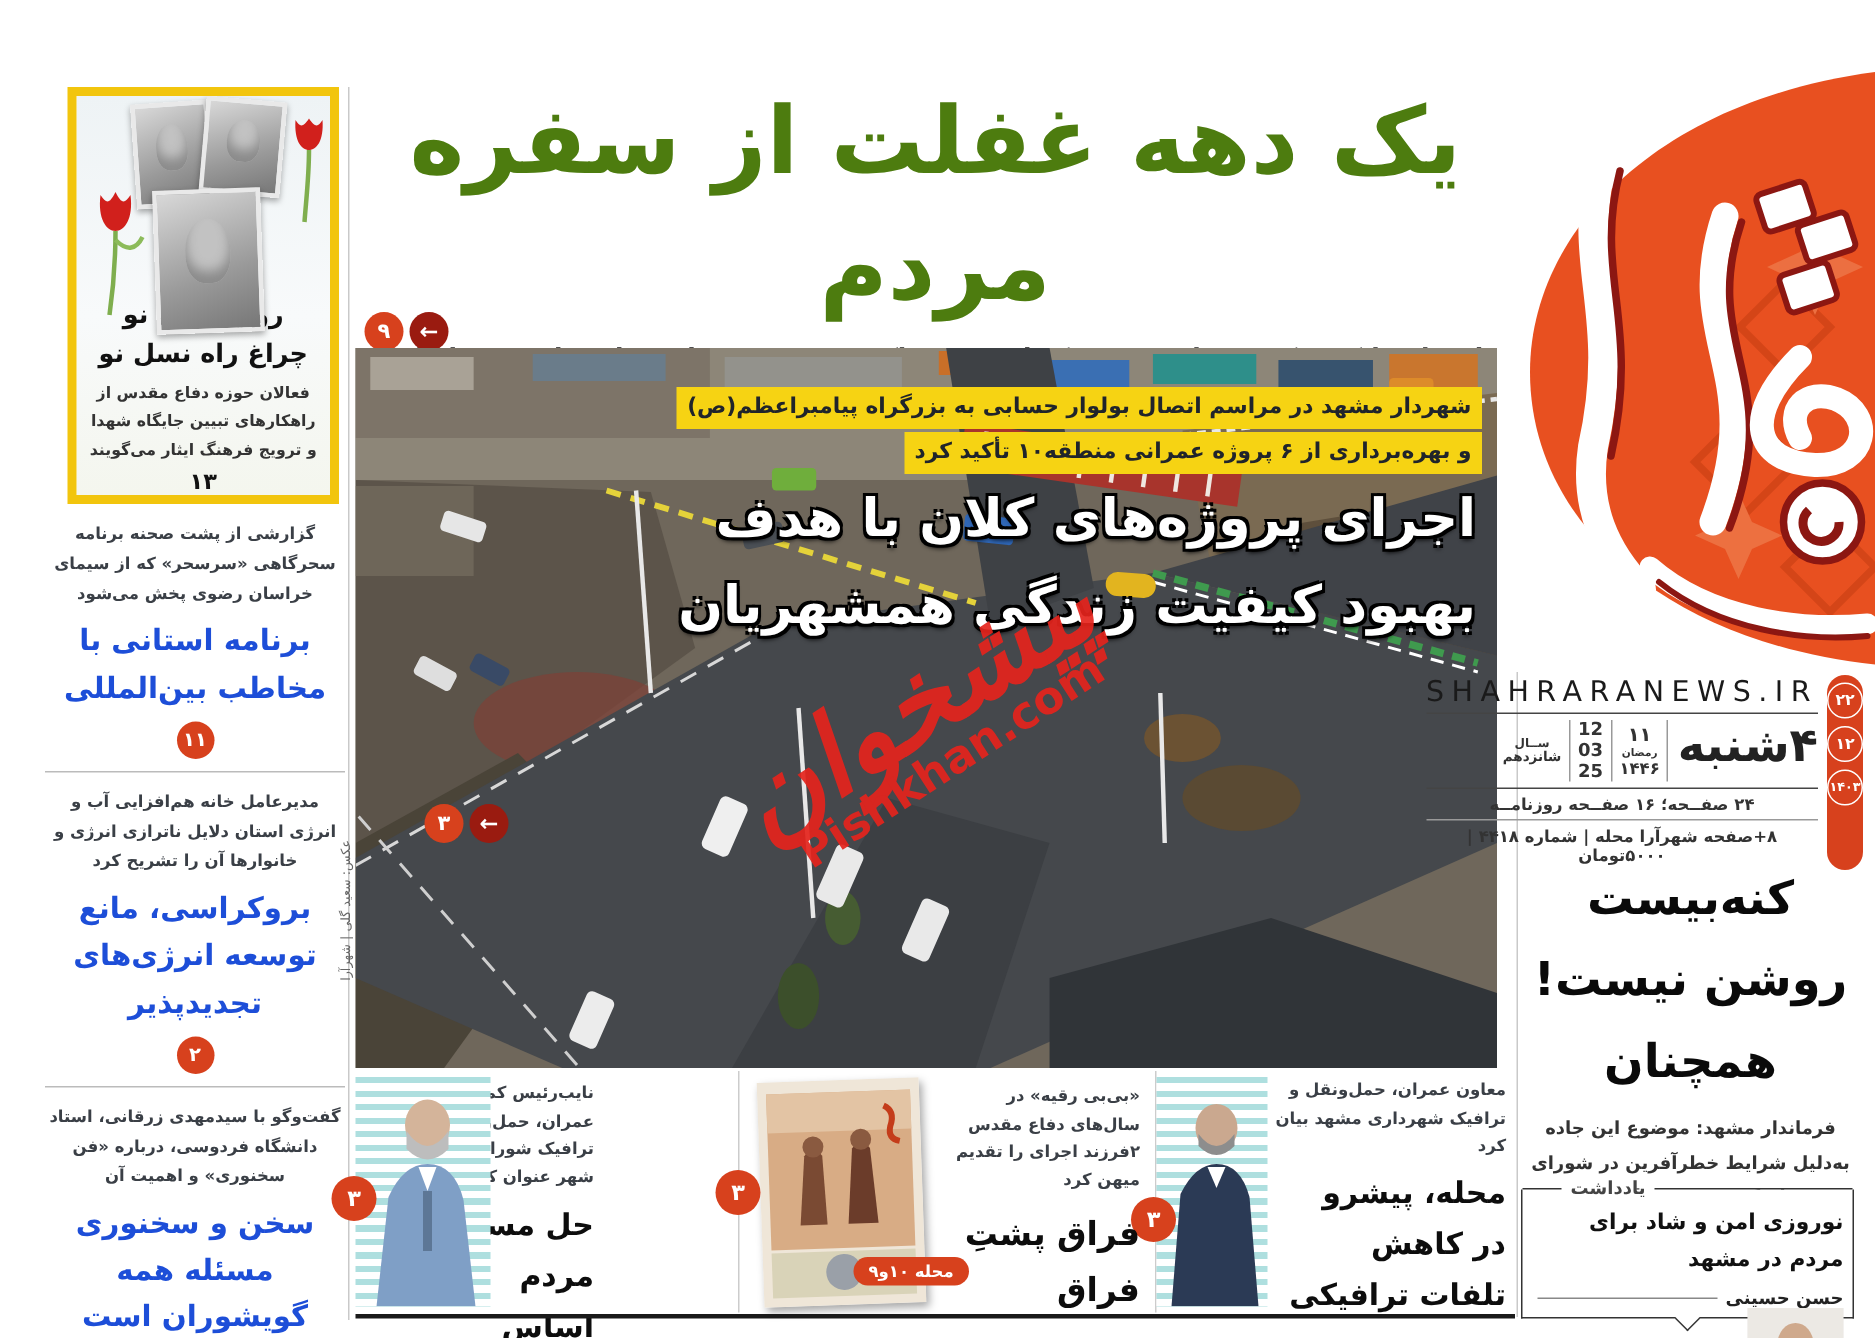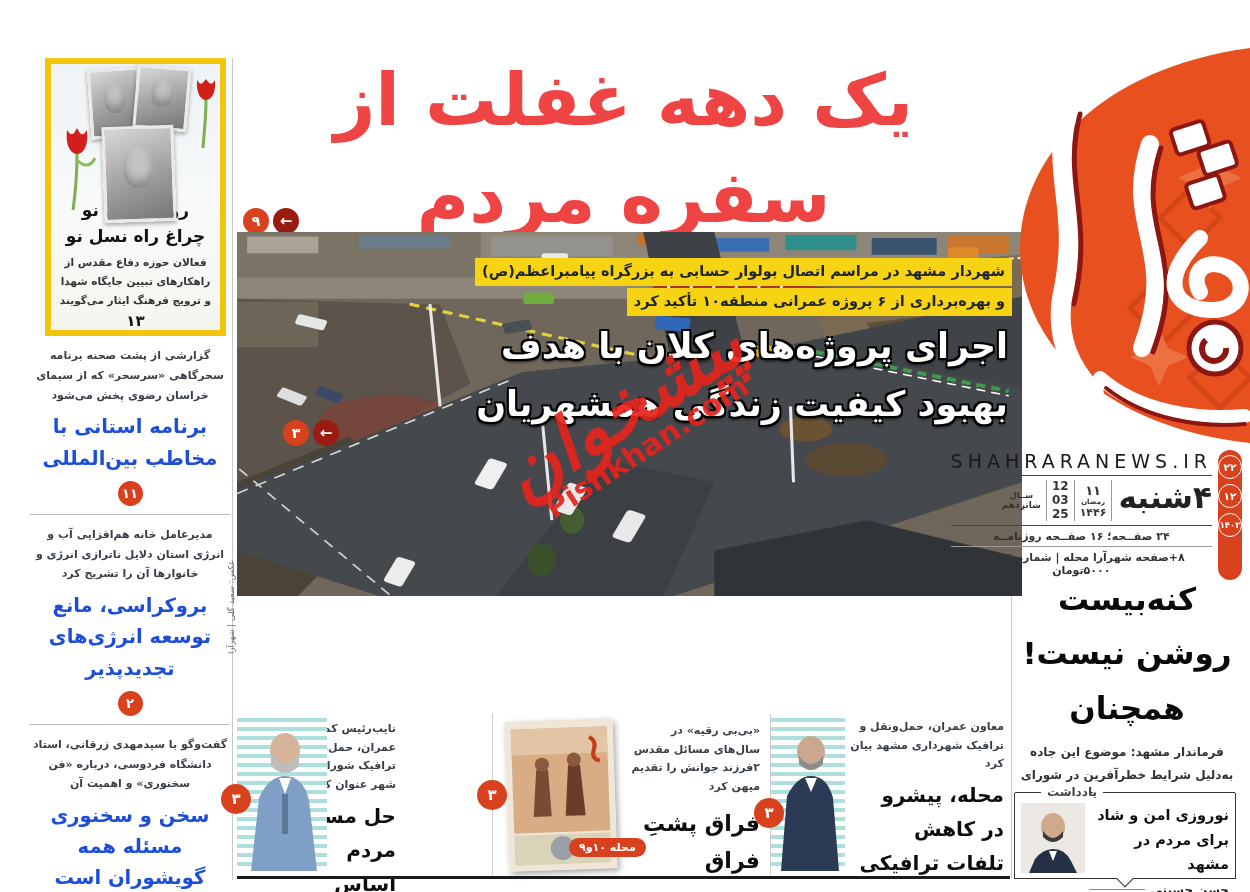--- a/index.html
+++ b/index.html
@@ -32,29 +32,29 @@
   .sb-item { padding:10px 2px 8px; border-bottom:1px solid #bbb; text-align:center; }
   .sb-item:last-child { border-bottom:none; }
   .sb-kicker { font-size:11px; font-weight:bold; color:#3a3f46; line-height:1.8; }
   .sb-title { font-size:19.5px; font-weight:bold; color:#1d4ed8; line-height:1.6; margin:6px 0 7px; }
   .badge-circle { display:inline-flex; align-items:center; justify-content:center;
                   width:25px; height:25px; border-radius:50%; background:#d7411d; color:#fff;
                   font-size:13px; font-weight:bold; }
 
   
   .mainhead { position:absolute; left:237px; right:240px; top:52px; height:178px; text-align:center; }
-  .mainhead h1 { font-size:72px; font-weight:bold; color:#ef4444; letter-spacing:-1px; line-height:1.35; }
+  .mainhead h1 { font-size:62px; font-weight:bold; color:#4d7c0f; letter-spacing:-1px; line-height:1.35; }
   .mainhead .sub { font-size:16.5px; font-weight:bold; color:#1a1a1a; margin-top:10px; }
   .pagecircles { position:absolute; left:6px; bottom:-4px; display:flex; gap:4px; direction:ltr; }
   .pc { width:26px; height:26px; border-radius:50%; display:flex; align-items:center; justify-content:center; color:#fff; font-weight:bold; font-size:14px; }
   .pc.num { background:#d7411d; }
   .pc.arrow { background:#9a1b10; font-size:15px; }
 
   
-  .photo { position:absolute; left:237px; right:228px; top:232px; height:364px; background:#6b6257; overflow:hidden; }
+  .photo { position:absolute; left:237px; right:252px; top:232px; height:480px; background:#6b6257; overflow:hidden; }
   .photo svg.scene { position:absolute; inset:0; width:100%; height:100%; }
   .photo-kicker { position:absolute; top:26px; right:10px; text-align:right; }
   .photo-kicker span { display:inline-block; background:#f6d313; color:#20242b; font-size:14.5px; font-weight:bold; padding:2px 7px 3px; line-height:1.6; margin-bottom:2px; }
   .photo-title { position:absolute; top:86px; right:14px; text-align:right; }
   .photo-title span { display:block; font-size:35px; font-weight:bold; color:#fff; line-height:1.65;
       text-shadow:2px 2px 0 #000, -2px 2px 0 #000, 2px -2px 0 #000, -2px -2px 0 #000, 0 3px 3px rgba(0,0,0,.8); }
   .photo .pagecircles { left:46px; bottom:150px; }
   .watermark { position:absolute; left:50%; top:52%; transform:translate(-50%,-50%) rotate(-33deg);
                color:#e5241d; opacity:.92; text-align:center; pointer-events:none; }
   .watermark .fa { font-size:74px; font-weight:bold; font-style:italic; line-height:.9; }
@@ -98,21 +98,21 @@
   .keneh .s { font-size:12px; font-weight:bold; color:#333; line-height:1.9; margin-top:6px; }
   .keneh .badge-circle { margin-top:8px; }
 
   .note { position:absolute; right:14px; top:793px; width:222px; height:86px;
           border-left:1.5px solid #333; border-right:1.5px solid #333; border-bottom:1.5px solid #333; background:#fff; }
   .note::after { content:""; position:absolute; bottom:-7px; left:50%; width:11px; height:11px; background:#fff;
                  border-right:1.5px solid #333; border-bottom:1.5px solid #333; transform:translateX(-50%) rotate(45deg); }
   .note-label { position:absolute; top:-8px; right:0; left:0; display:flex; align-items:center; gap:6px; }
   .note-label .ln { flex:1; height:0; border-top:1.5px solid #333; }
   .note-label .tx { font-size:12px; font-weight:bold; color:#444; }
-  .note-inner { display:flex; direction:rtl; height:100%; padding:10px 6px 4px; }
+  .note-inner { display:flex; direction:rtl; height:100%; padding:10px 6px 4px;flex-direction:column; }
   .note-photo { width:64px; height:70px; flex:none; background:#e9e6e2; position:relative; overflow:hidden; }
   .note-text { flex:1; padding-left:4px; }
   .note-title { font-size:14.5px; font-weight:bold; color:#111; text-align:left; line-height:1.7; direction:rtl; text-align:right; }
   .note-author { display:flex; align-items:center; gap:5px; margin-top:6px; }
   .note-author .nm { font-size:12px; font-weight:bold; color:#222; }
   .note-author .dash { flex:1; border-top:1px solid #888; }
 </style>
 </head>
 <body>
 
@@ -293,21 +293,21 @@
           <path d="M28 38 Q40 54 52 38 L52 46 Q40 58 28 46 Z" fill="#8d8d8d"></path>
           <path d="M10 153 L16 78 Q26 58 40 58 Q56 58 62 80 L68 153 Z" fill="#2b3a55"></path>
           <path d="M34 60 L40 74 L46 60 Z" fill="#fff"></path>
         </svg>
       </div>
       <span class="halfcircle" style="right:226px; top:84px;">۳</span>
     </div>
 
     <div class="bcol" style="width:278px">
       <div style="position:absolute; inset:8px 10px auto 130px;">
-        <div class="kick">«بی‌بی رقیه» در سال‌های مسائل مقدس ۲فرزند جوانش را تقدیم میهن کرد</div>
+        <div class="kick">«بی‌بی رقیه» در سال‌های دفاع مقدس ۲فرزند اجرای را تقدیم میهن کرد</div>
         <div class="ttl" style="margin-top:8px; font-size:22px">فراق پشتِ فراق</div>
       </div>
       <div style="position:absolute; left:14px; top:6px; width:108px; height:150px; background:#f6f3ee; box-shadow:2px 3px 6px rgba(0,0,0,.35); transform:rotate(-2deg); overflow:hidden;">
         <svg width="108" height="150" viewBox="0 0 108 150">
           <rect width="108" height="150" fill="#efe6d8"></rect>
           <rect x="6" y="8" width="96" height="104" fill="#d8ac85"></rect>
           <rect x="6" y="8" width="96" height="26" fill="#e3c4a4"></rect>
           <path d="M30 50 Q36 42 42 50 L44 96 L26 96 Z" fill="#7a4a33"></path>
           <circle cx="36" cy="44" r="7" fill="#8a5a40"></circle>
           <path d="M62 46 Q68 38 74 46 L78 96 L58 96 Z" fill="#6b3c2a"></path>

